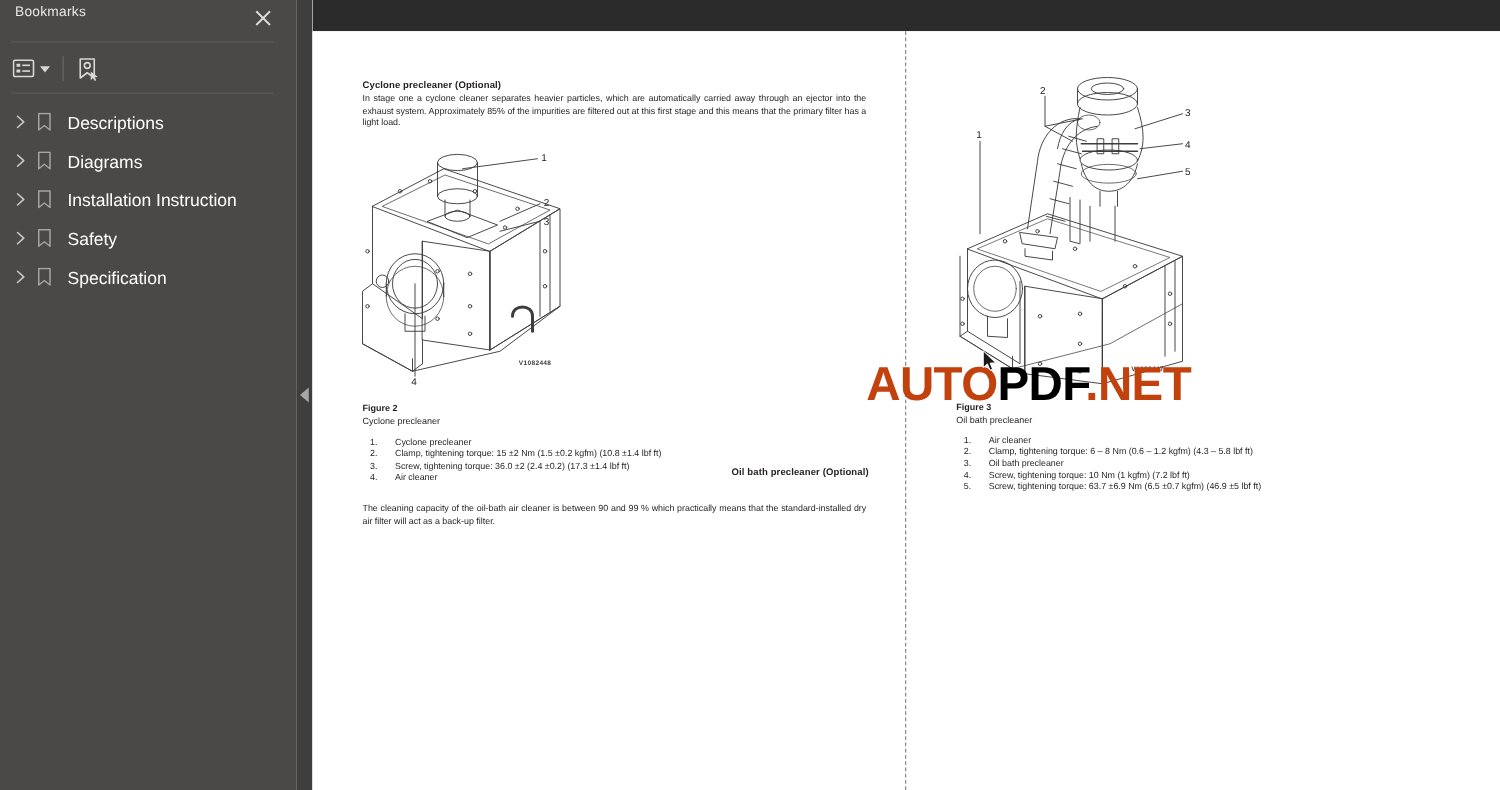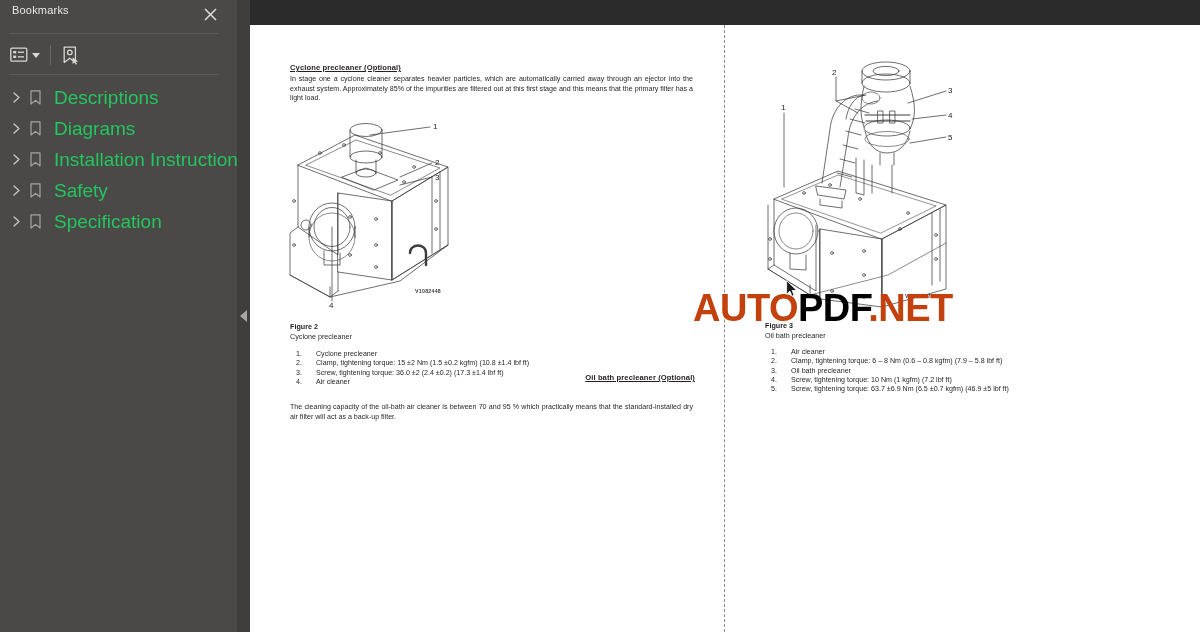--- a/index.html
+++ b/index.html
@@ -59,21 +59,21 @@
   }
   .chev{
     width:16px;display:flex;align-items:center;justify-content:center;
     color:#c9c6c3;flex:0 0 16px;
   }
   .bm-ico{
     width:22px;display:flex;align-items:center;justify-content:center;
     flex:0 0 22px;
   }
   .bm-label{
-    color:#22c55e;font-size:19px;margin-left:8px;white-space:nowrap;
+    color:#ffffff;font-size:14px;margin-left:8px;white-space:nowrap;
   }
 
   
   .splitter{
     position:absolute;left:237px;top:0;width:13px;height:632px;
     background:#3f3e3c;cursor:col-resize;
   }
   .collapse-handle{
     position:absolute;left:0;top:0;width:13px;height:632px;
     display:flex;align-items:center;justify-content:center;cursor:pointer;
@@ -95,21 +95,21 @@
   .pagearea{
     position:absolute;left:0;top:25px;width:950px;height:607px;background:#fff;
   }
   .page-divider{
     position:absolute;left:474px;top:0;width:0;height:607px;
     border-left:1px dashed #8d8d8d;
   }
 
   
   .doc{position:absolute;color:#231f20;}
-  .h-bold{font-weight:bold;font-size:7.6px;letter-spacing:.1px;text-decoration:underline;}
+  .h-bold{font-weight:bold;font-size:7.6px;letter-spacing:.1px;}
   .body-txt{font-size:7.1px;line-height:9.6px;text-align:justify;}
   .fig-cap-t{font-weight:bold;font-size:7.2px;}
   .fig-cap-s{font-size:7.2px;}
   .numlist{font-size:7.1px;line-height:9.3px;}
   .numlist .row{display:flex;}
   .numlist .n{width:26px;flex:0 0 26px;text-align:right;padding-right:14px;box-sizing:border-box;}
 
   .figid{font-size:5.2px;font-weight:bold;color:#3a3a3a;letter-spacing:.3px;}
 
   
@@ -343,21 +343,21 @@
           <span class="n">3.</span>
           <span>Screw, tightening torque: 36.0 ±2 (2.4 ±0.2) (17.3 ±1.4 lbf ft)</span>
         </div>
         <div class="row">
           <span class="n">4.</span>
           <span>Air cleaner</span>
         </div>
       </div>
 
       <div class="doc h-bold" style="left:40px;top:348px;width:405px;text-align:right;">Oil bath precleaner (Optional)</div>
-      <div class="doc body-txt" style="left:40px;top:378px;width:403px;">The cleaning capacity of the oil-bath air cleaner is between 70 and 95 % which practically means that the standard-installed dry air filter will act as a back-up filter.</div>
+      <div class="doc body-txt" style="left:40px;top:378px;width:403px;">The cleaning capacity of the oil-bath air cleaner is between 90 and 99 % which practically means that the standard-installed dry air filter will act as a back-up filter.</div>
 
       <div style="position:absolute;left:510px;top:28px;">
         <svg width="215" height="262" viewBox="0 0 215 262">
           <g fill="none" stroke="#3d3d3d" stroke-width="0.75" stroke-linejoin="round" stroke-linecap="round">
 
             <ellipse cx="126" cy="18" rx="24" ry="9"></ellipse>
             <ellipse cx="126" cy="18" rx="13" ry="4.6"></ellipse>
             <path d="M102 18 L102 30"></path>
               <path d="M150 18 L150 30"></path>
             <ellipse cx="126" cy="30" rx="24" ry="9"></ellipse>
@@ -446,21 +446,21 @@
       <div class="doc fig-cap-t" style="left:515px;top:296px;">Figure 3</div>
       <div class="doc fig-cap-s" style="left:515px;top:306px;">Oil bath precleaner</div>
 
       <div class="doc numlist" style="left:515px;top:323px;width:400px;">
         <div class="row">
           <span class="n">1.</span>
           <span>Air cleaner</span>
         </div>
         <div class="row">
           <span class="n">2.</span>
-          <span>Clamp, tightening torque: 6 – 8 Nm (0.6 – 0.8 kgfm) (7.9 – 5.8 lbf ft)</span>
+          <span>Clamp, tightening torque: 6 – 8 Nm (0.6 – 1.2 kgfm) (4.3 – 5.8 lbf ft)</span>
         </div>
         <div class="row">
           <span class="n">3.</span>
           <span>Oil bath precleaner</span>
         </div>
         <div class="row">
           <span class="n">4.</span>
           <span>Screw, tightening torque: 10 Nm (1 kgfm) (7.2 lbf ft)</span>
         </div>
         <div class="row">

